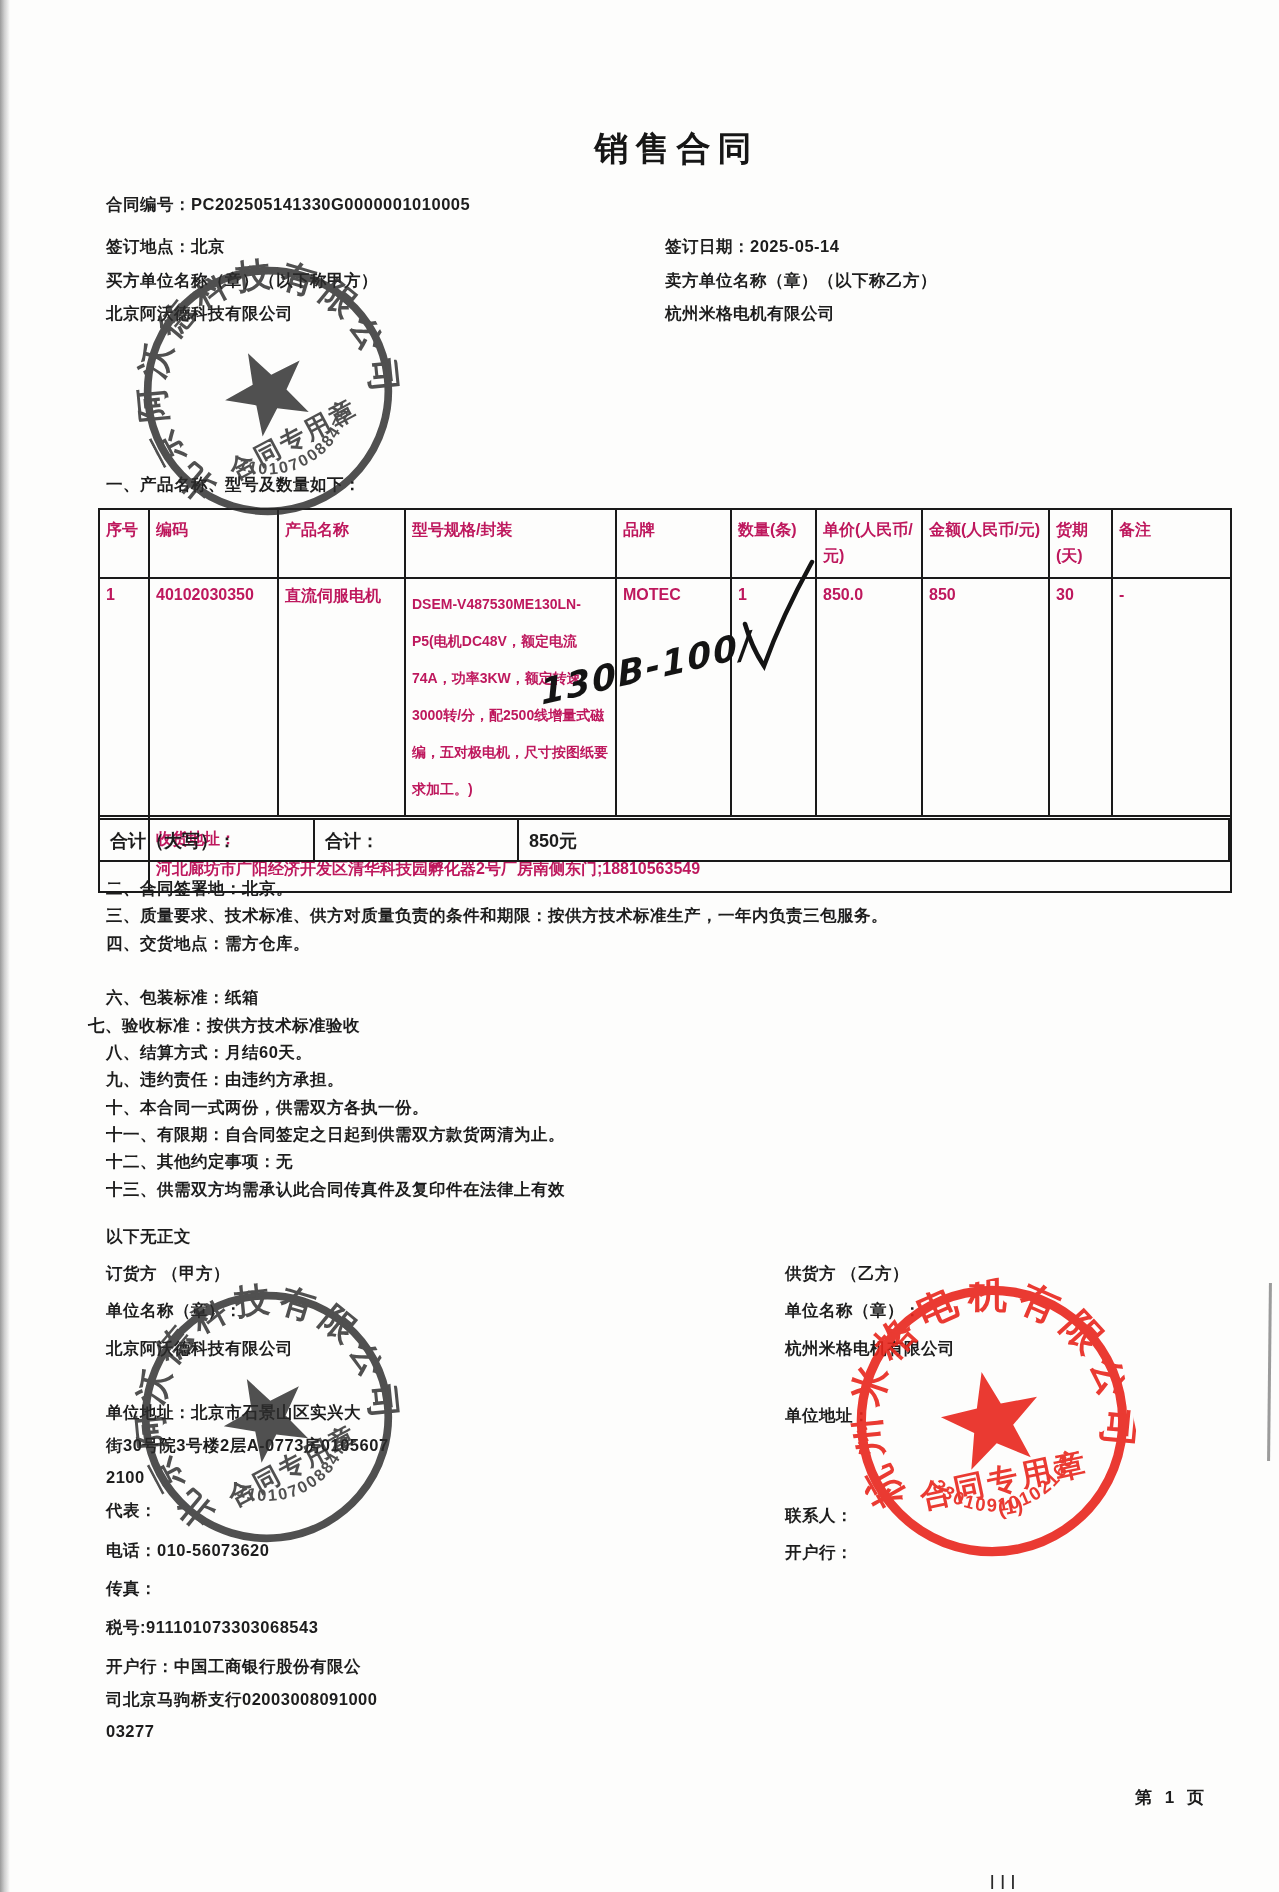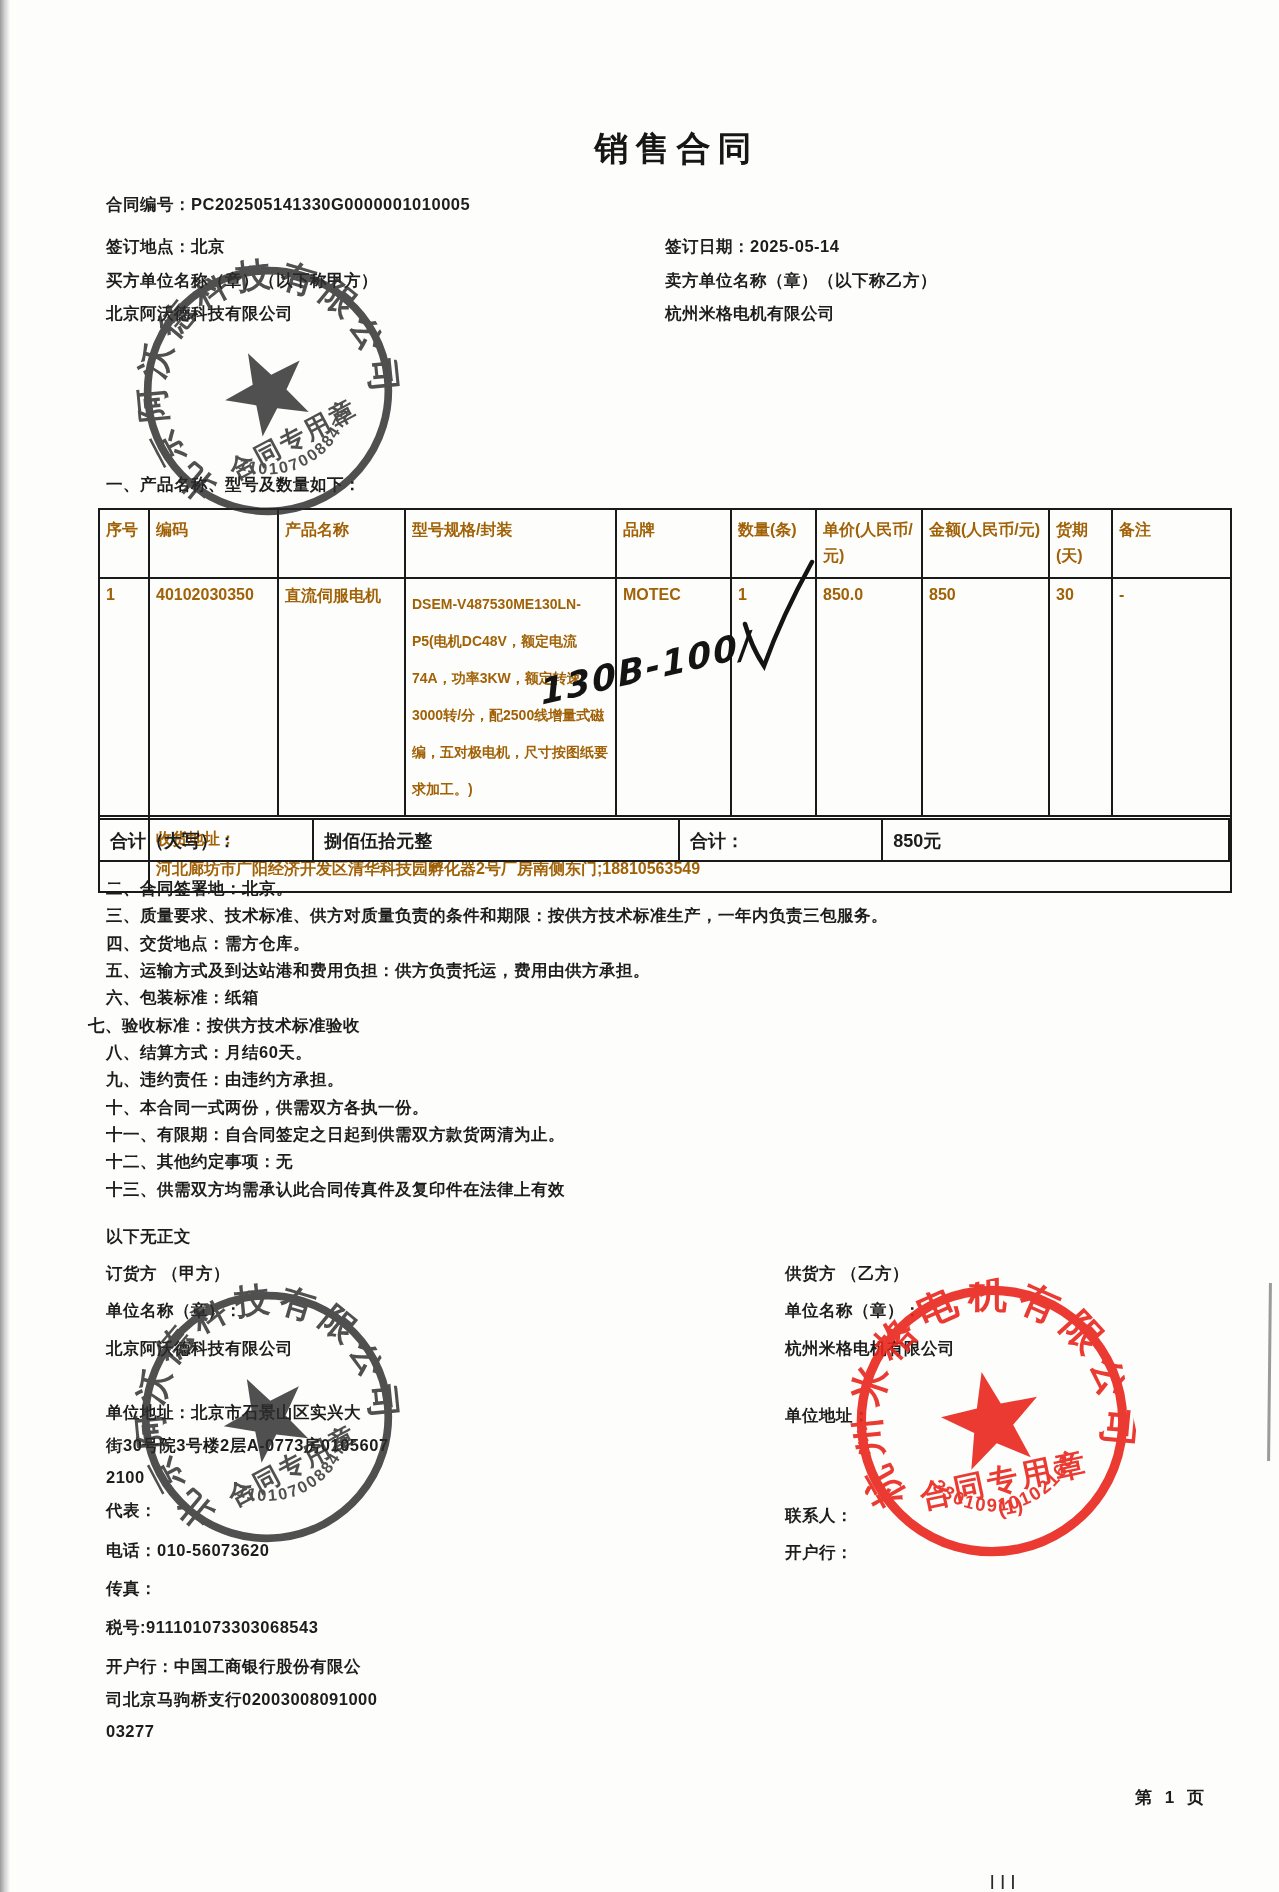--- a/index.html
+++ b/index.html
@@ -28,21 +28,21 @@
   .bold{font-weight:700;}
   .title{
     position:absolute;left:0;top:126px;width:100%;
     text-align:center;transform:translateX(37px);
     font-size:34px;font-weight:700;letter-spacing:7px;color:#161616;
   }
   
   table.items{
     position:absolute;left:98px;top:508px;width:1132px;
     border-collapse:collapse;table-layout:fixed;
-    font-size:16px;font-weight:600;color:#a16207;
+    font-size:16px;font-weight:600;color:#be185d;
   }
   table.items th,table.items td{
     border:2px solid #1a1a1a;vertical-align:top;
     padding:7px 6px;text-align:left;overflow:hidden;
   }
   table.items th{font-weight:700;line-height:26px;}
   tr.hdr{height:69px;}
   tr.data{height:175px;}
   tr.addr{height:68px;}
   td.spec{line-height:37px;font-size:14px;white-space:normal;}
@@ -148,34 +148,32 @@
       <td colspan="9">
         <div class="addr-label">收货地址：</div>
         <div class="addr-text">河北廊坊市广阳经济开发区清华科技园孵化器2号厂房南侧东门;18810563549</div>
       </td>
     </tr>
   </tbody>
     </table>
 
   <div class="totals">
     <div class="cell" style="width:215px">合计（大写）：</div>
-    <div class="cell" style="width:367px">捌佰伍拾元整</div>
     <div class="cell" style="width:204px">合计：</div>
     <div class="cell" style="width:346px">850元</div>
   </div>
 
   <div class="handwriting">130B-100/</div>
   <svg class="checkmark" width="82" height="118" viewBox="0 0 82 118">
     <path d="M 7,68 Q 14,92 26,110 Q 44,60 74,6" fill="none" stroke="#141414" stroke-width="4.5" stroke-linecap="round"></path>
   </svg>
 
   <div class="line" style="left:106px;top:878px">二、合同签署地：北京。</div>
   <div class="line" style="left:106px;top:905px">三、质量要求、技术标准、供方对质量负责的条件和期限：按供方技术标准生产，一年内负责三包服务。</div>
   <div class="line" style="left:106px;top:933px">四、交货地点：需方仓库。</div>
-  <div class="line" style="left:106px;top:960px">五、运输方式及到达站港和费用负担：供方负责托运，费用由供方承担。</div>
   <div class="line" style="left:106px;top:987px">六、包装标准：纸箱</div>
   <div class="line" style="left:88px;top:1015px">七、验收标准：按供方技术标准验收</div>
   <div class="line" style="left:106px;top:1042px">八、结算方式：月结60天。</div>
   <div class="line" style="left:106px;top:1069px">九、违约责任：由违约方承担。</div>
   <div class="line" style="left:106px;top:1097px">十、本合同一式两份，供需双方各执一份。</div>
   <div class="line" style="left:106px;top:1124px">十一、有限期：自合同签定之日起到供需双方款货两清为止。</div>
   <div class="line" style="left:106px;top:1151px">十二、其他约定事项：无</div>
   <div class="line" style="left:106px;top:1179px">十三、供需双方均需承认此合同传真件及复印件在法律上有效</div>
 
   <div class="line bold" style="left:106px;top:1226px">以下无正文</div>

